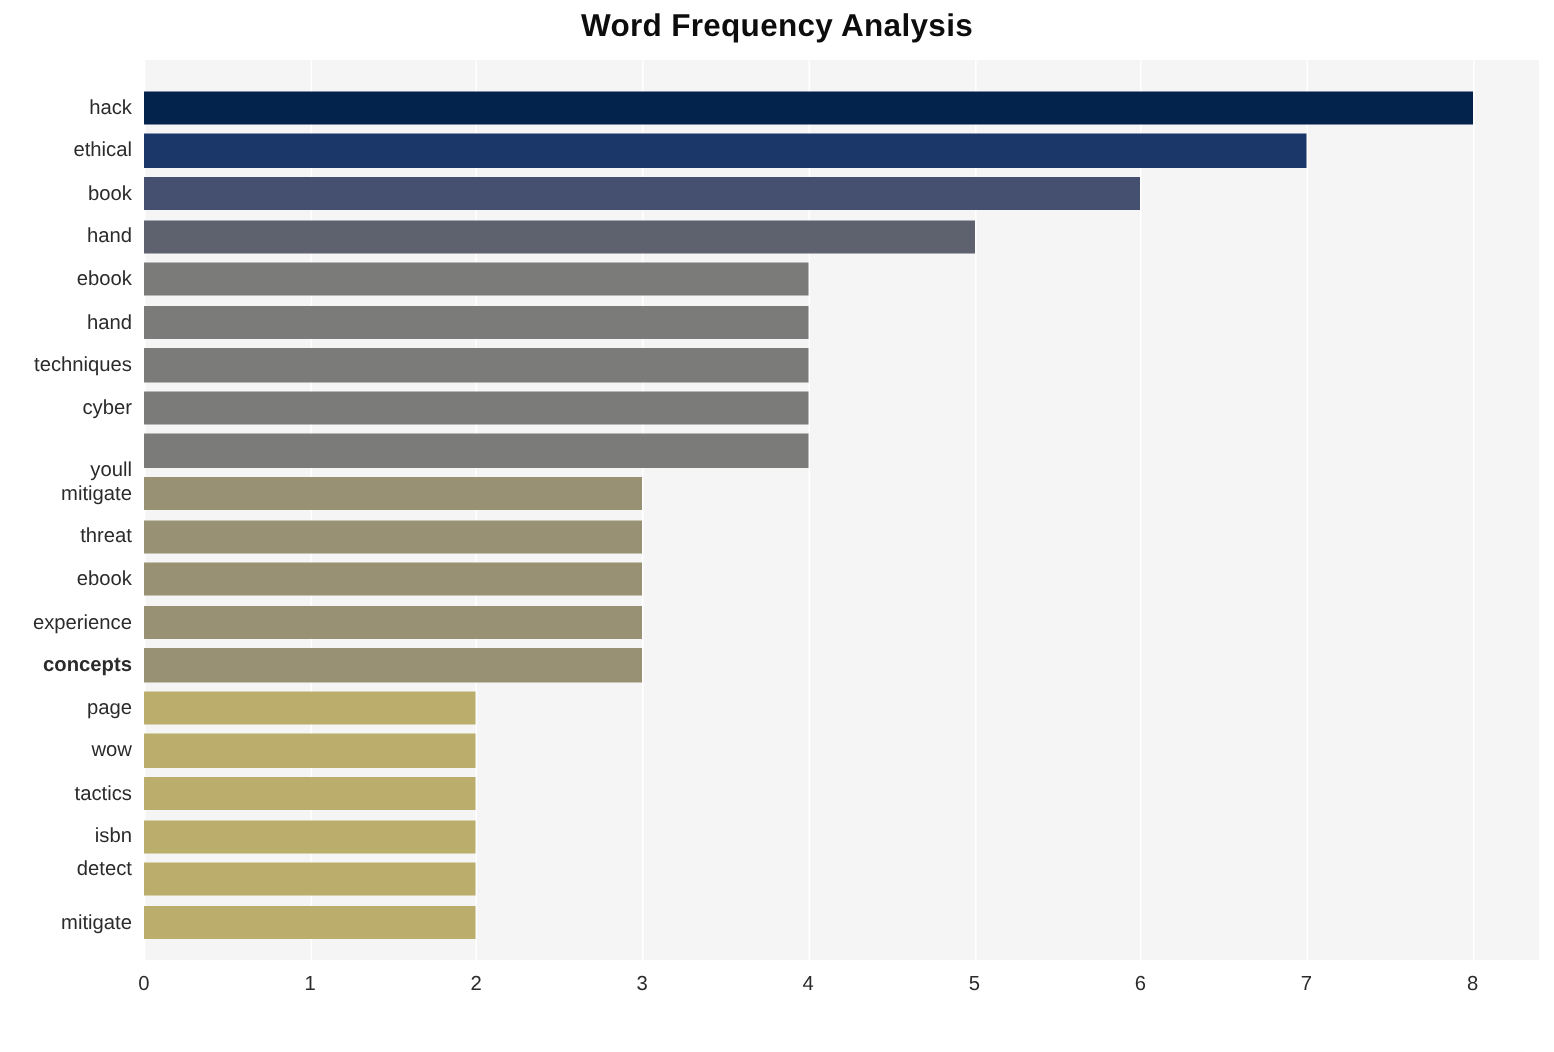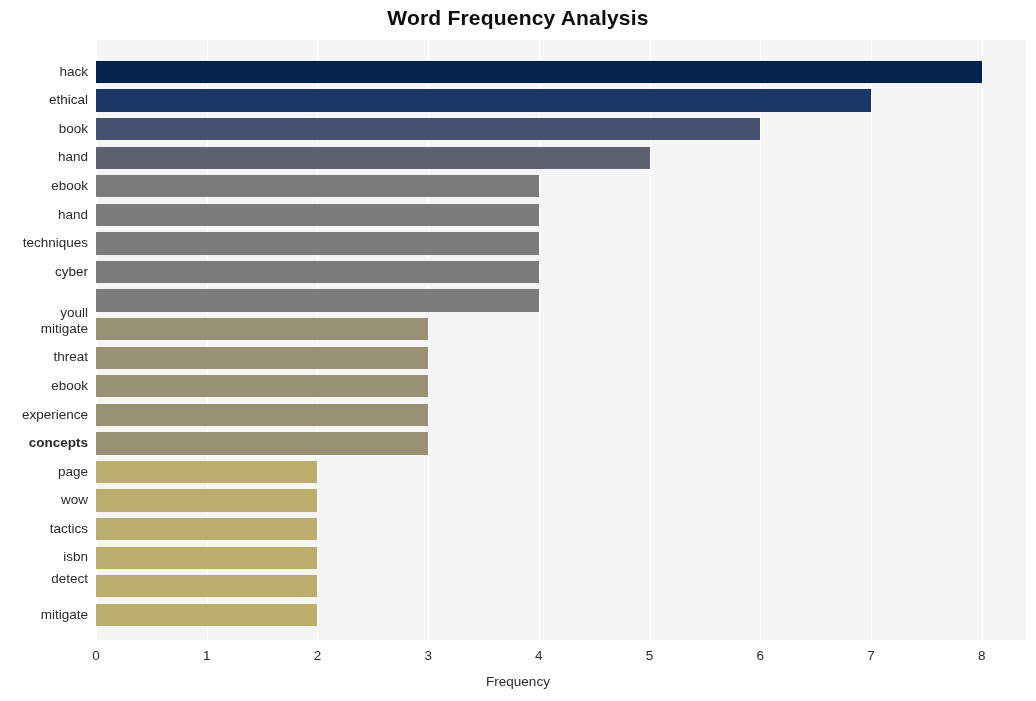--- a/index.html
+++ b/index.html
@@ -221,15 +221,14 @@
       <div class="xlabel" style="left: 206.714px;">1</div>
       <div class="xlabel" style="left: 317.429px;">2</div>
       <div class="xlabel" style="left: 428.143px;">3</div>
       <div class="xlabel" style="left: 538.857px;">4</div>
       <div class="xlabel" style="left: 649.571px;">5</div>
       <div class="xlabel" style="left: 760.286px;">6</div>
       <div class="xlabel" style="left: 871px;">7</div>
       <div class="xlabel" style="left: 981.714px;">8</div>
     </div>
 
-  <div id="xaxis-title">Frequency</div>
 
 </div>
 
 </body></html>

